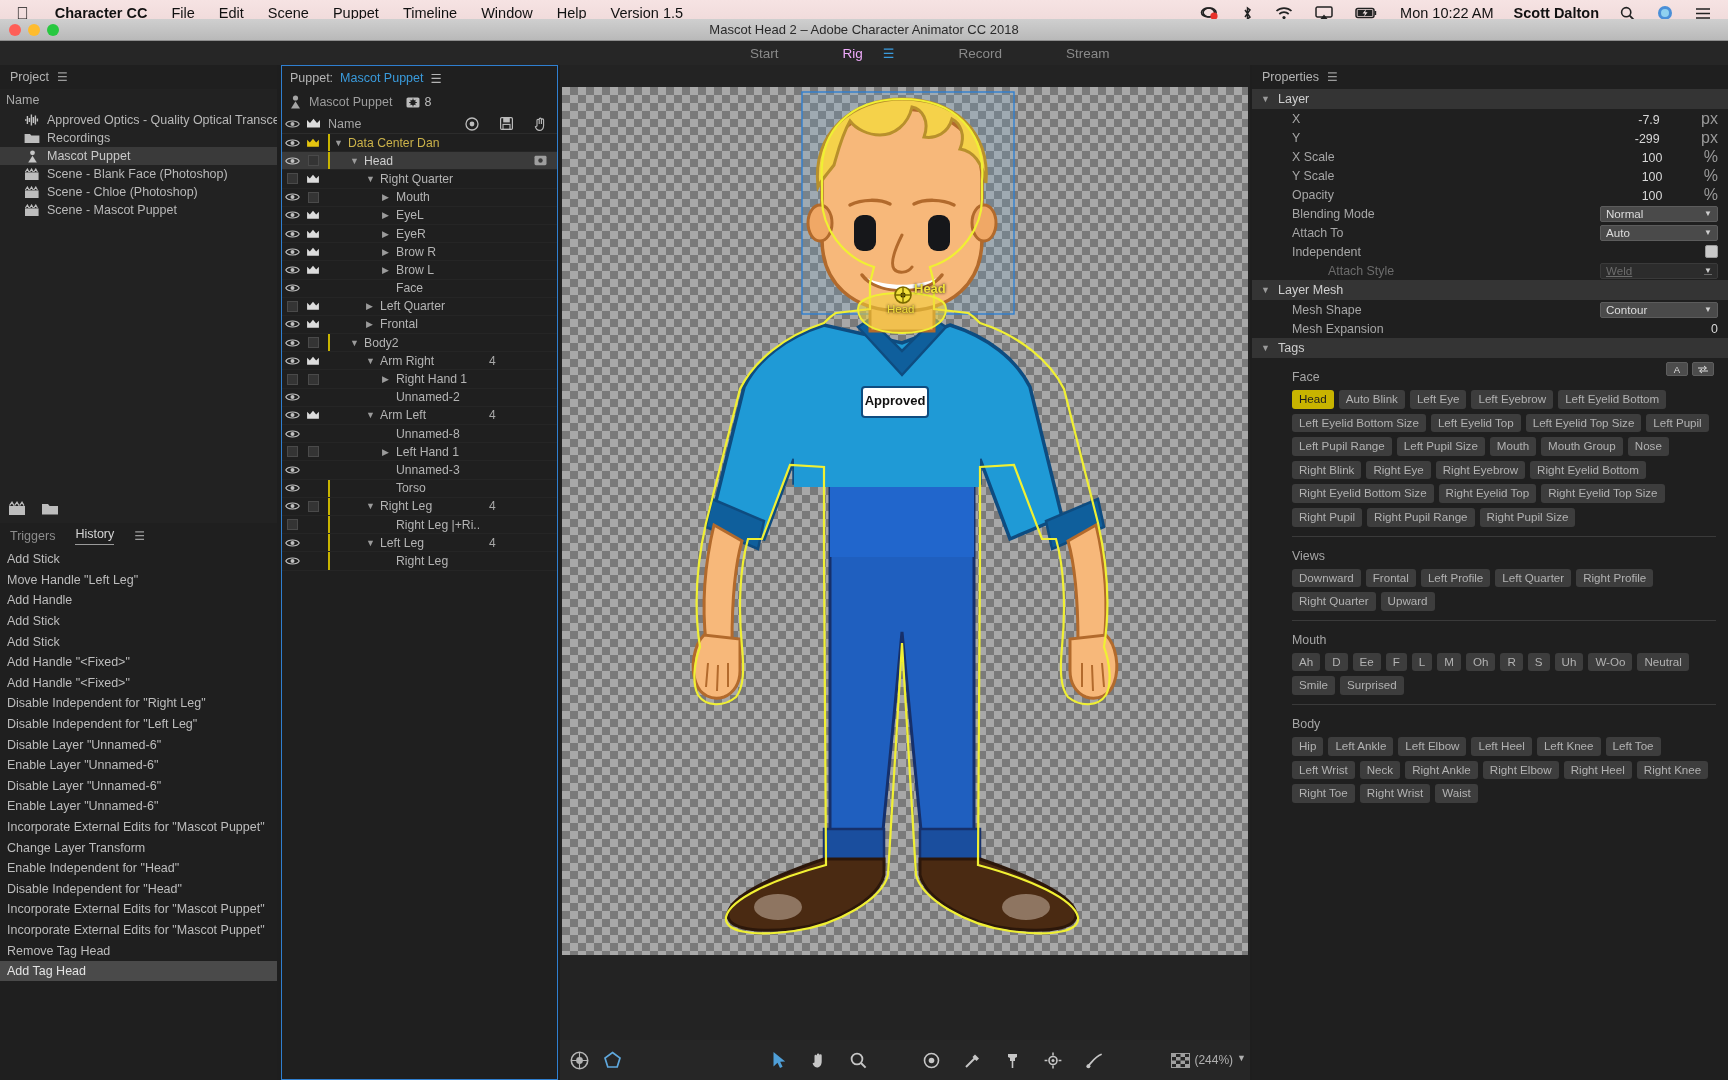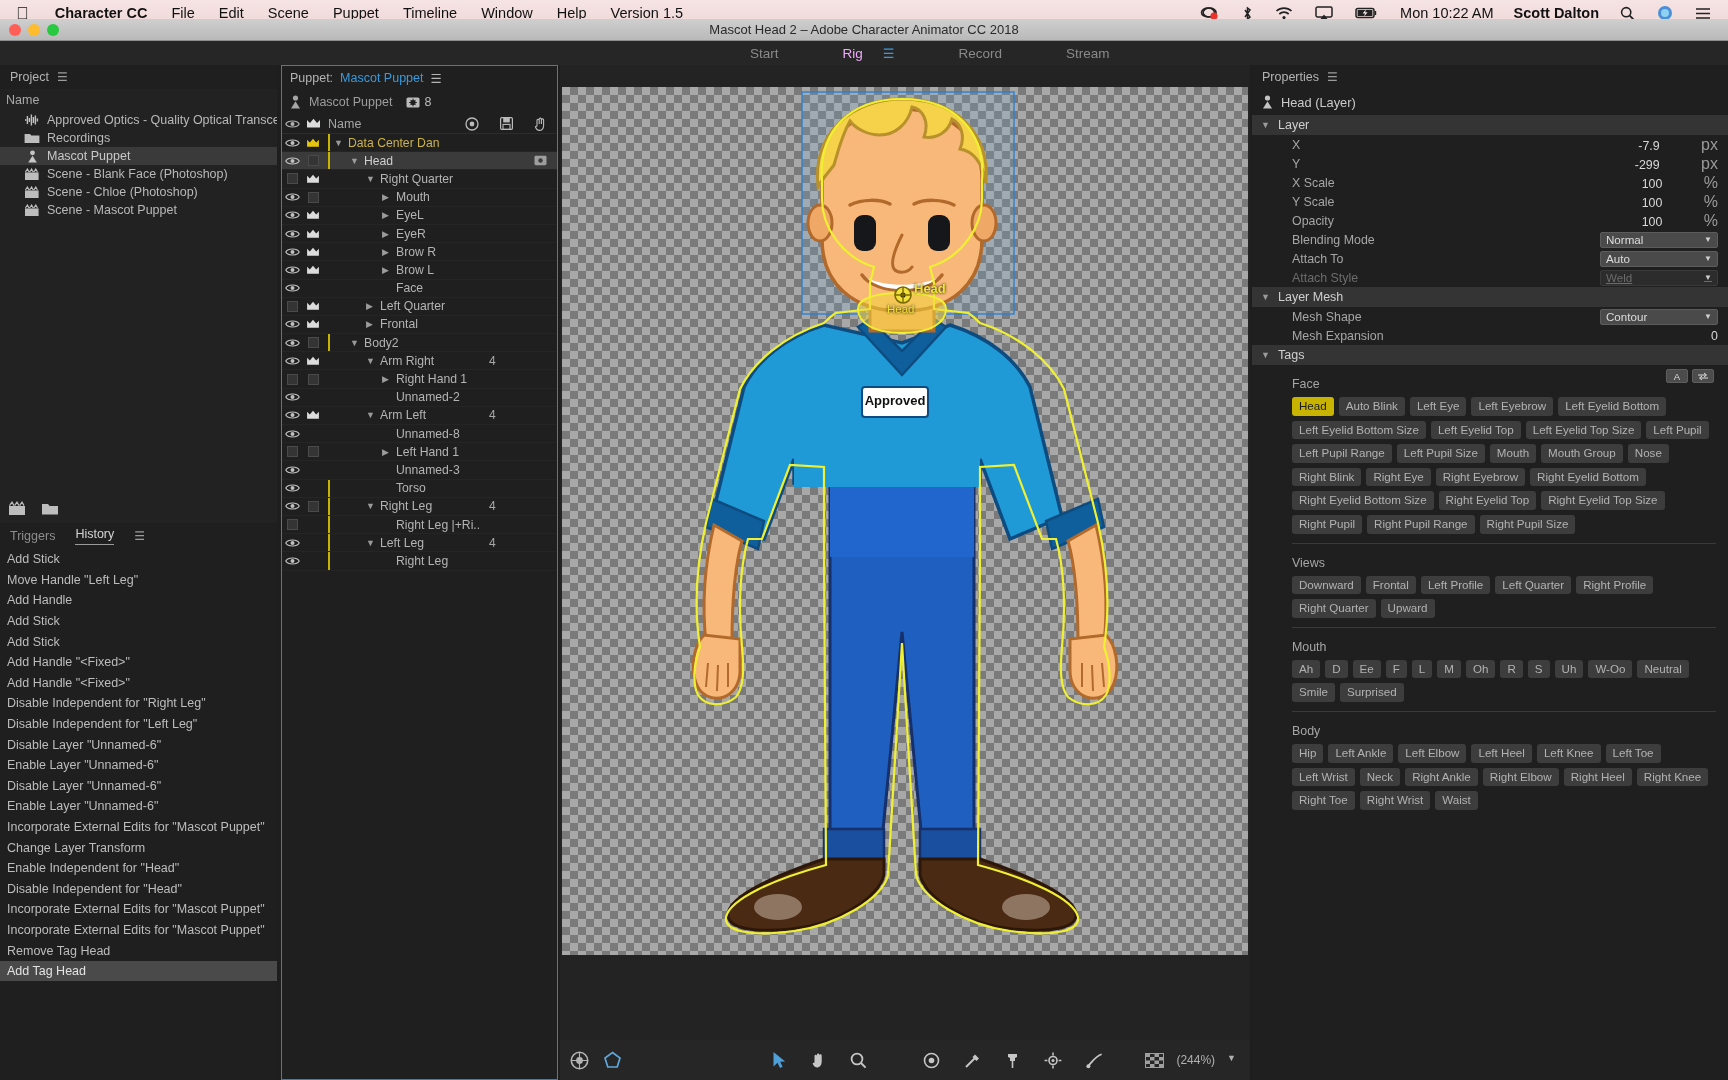--- a/index.html
+++ b/index.html
@@ -114,32 +114,32 @@
       background-position: 0 0, 0 8px, 8px -8px, -8px 0px;
       background-color: #a8a8a8;
       overflow: hidden;
   }
   #canvasTop { position:absolute; left:0; top:0; width:690px; height:22px; background:#232323;}
   #canvasBot { position:absolute; left:0; bottom:0; width:690px; height:40px; background:#262626;
       display:flex; align-items:center; }
   #canvasBot .grp { display:flex; align-items:center; gap:18px; }
   #canvasBot .lg { padding-left: 10px; gap: 14px; }
   #canvasBot .mid { position:absolute; left:212px; display:flex; gap:24px; align-items:center; }
-  #canvasBot .rt { position:absolute; right: 14px; display:flex; gap:12px; font-size:12px; color:#b0b0b0;}
+  #canvasBot .rt { position:absolute; right: 4px; display:flex; gap:4px; font-size:12px; color:#b0b0b0;}
 
   
   #props { left: 1252px; top: 65px; width: 476px; height: 1015px; background:#1f1f1f; }
   #props .objhead { height:26px; display:flex; align-items:center; gap:8px; font-size:12.8px; color:#cacaca; padding-left:10px;}
   .sect { height: 20px; display:flex; align-items:center; gap:7px; background:#343434; color:#cfcfcf;
           font-size:12.5px; padding-left:9px; }
   .prow { height: 19px; display:flex; align-items:center; font-size:12.4px; color:#a6a6a6; padding-left:40px; }
   .prow .plabel { flex:1; }
   .prow .pval { color:#d8d8d8; padding-right: 10px; font-size:12.4px; }
   .prow .pval .unit { color:#9a9a9a; font-size:16px;padding-left:37px; }
-  .prow.disabled .plabel { color:#6c6c6c; }
+  .prow.disabled .plabel { color:#6c6c6c;margin-left:36px; }
   .selectbox { width:118px; height:16px; background:#4a4a4a; border:1px solid #5c5c5c; border-radius:2px;
       display:flex; align-items:center; justify-content:space-between; padding:0 5px; font-size:11.6px; color:#dcdcdc;
       margin-right:10px; }
   .selectbox.dim { background:#2c2c2c; border-color:#3a3a3a; color:#6c6c6c;text-decoration:underline; }
   .selectbox .arr { font-size:8px; color:#cfcfcf; }
   .checkbox { width:13px; height:13px; background:#c9c9c9; border:1px solid #9a9a9a; border-radius:2px; margin-right:10px; }
 
   
   .tagsect { padding: 7px 12px 0 40px; }
   .taglabel { font-size:12.4px; color:#a6a6a6; padding: 5px 0 6px 0; }
@@ -1031,29 +1031,20 @@
         <span style="font-size:9px;color:#b0b0b0">▼</span>
       </div>
     </div>
   </div>
 
   <div class="panel" id="props">
     <div class="phead">
       <span>Properties</span>
       <span class="hamb">☰</span>
     </div>
-    <div class="objhead">
-      <span>
-        <svg width="11" height="14" viewBox="0 0 11 14">
-            <circle cx="5.5" cy="3" r="2.6" fill="#c4c4c4"></circle>
-            <path d="M1 13.5 L5.5 6.2 L10 13.5 Z" fill="#c4c4c4"></path>
-          </svg>
-      </span>
-      <span>Head (Layer)</span>
-    </div>
 
     <div class="sect">
       <span class="chev">▼</span>
       <span>Layer</span>
     </div>
     <div id="layerRows">
         <div class="prow">
           <span class="plabel">X</span>
           <span class="pval"><span>-7.9</span><span class="unit"> px</span></span>
         </div>
@@ -1079,20 +1070,24 @@
             <span>Normal</span>
             <span class="arr">▼</span>
           </span>
         </div>
         <div class="prow">
           <span class="plabel">Attach To</span>
           <span class="selectbox">
             <span>Auto</span>
             <span class="arr">▼</span>
           </span>
+        </div>
+        <div class="prow">
+          <span class="plabel">Independent</span>
+          <span class="checkbox"></span>
         </div>
         <div class="prow disabled">
           <span class="plabel">Attach Style</span>
           <span class="selectbox dim">
             <span>Weld</span>
             <span class="arr">▼</span>
           </span>
         </div>
       </div>
 

